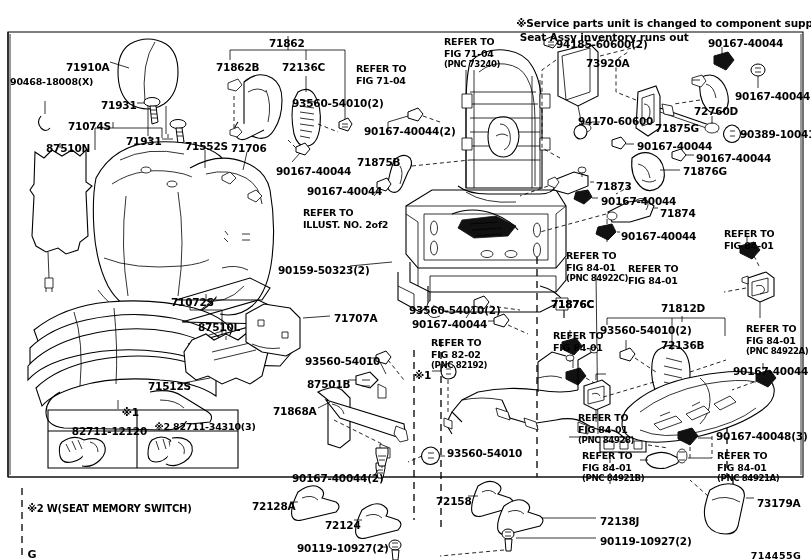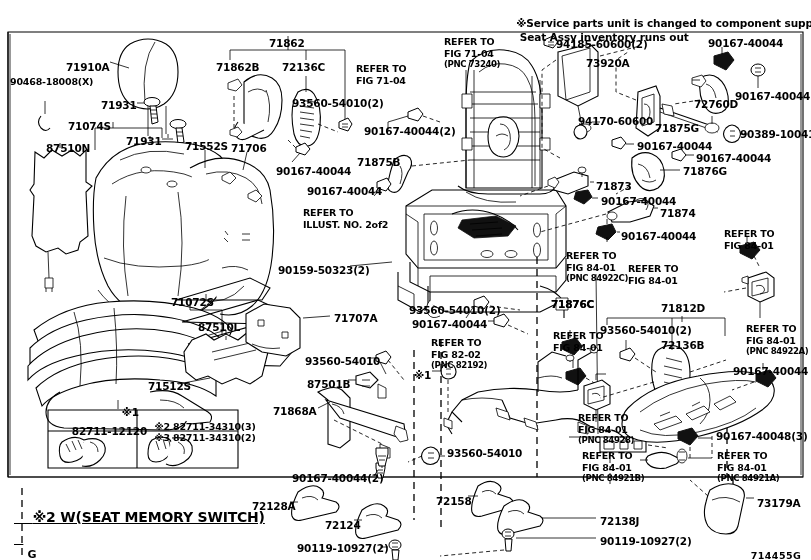--- a/index.html
+++ b/index.html
@@ -8,21 +8,21 @@
   #sheet{position:absolute;inset:0;width:811px;height:560px;}
 
   
   .lbl{position:absolute;font-weight:bold;white-space:pre;line-height:1.08;
        letter-spacing:-0.2px;font-family:"DejaVu Sans","Liberation Sans",sans-serif;}
   .pn{font-size:10.5px;}            
   .pn-s{font-size:9.5px;}
   .ref{font-size:9.5px;line-height:1.22;font-weight:bold;}
   .ref .pnc{font-size:8.6px;letter-spacing:-0.4px;}
   .hdr{font-size:10.5px;font-weight:bold;line-height:1.35;letter-spacing:-0.1px;}
-  .foot{font-size:14px;font-weight:bold;line-height:1.45;text-decoration:underline;}
+  .foot{font-size:10px;font-weight:bold;line-height:1.45;}
   .code{font-size:9.5px;font-weight:bold;letter-spacing:0.4px;}
   .gmark{font-size:11px;font-weight:bold;}
 
   
   svg.draw{position:absolute;left:0;top:0;width:811px;height:560px;
            pointer-events:none;overflow:visible;}
   .ln{stroke:#000;fill:none;}
   .thin{stroke-width:.8;}
   .med{stroke-width:1.1;}
   .dash{stroke-dasharray:4 3;stroke-width:.85;}
@@ -608,21 +608,21 @@
       <div class="lbl pn" style="left: 307px; top: 379px;">87501B</div>
       <div class="lbl pn" style="left: 273px; top: 406px;">71868A</div>
       <div class="lbl pn" style="left: 292px; top: 473px;">90167-40044(2)</div>
       <div class="lbl pn" style="left: 447px; top: 448px;">93560-54010</div>
       <div class="lbl pn" style="left: 556px; top: 39px;">94185-60600(2)</div>
       <div class="lbl pn" style="left: 586px; top: 58px;">73920A</div>
       <div class="lbl pn" style="left: 570px; top: 116px; margin-left: 8px;">94170-60600</div>
       <div class="lbl pn" style="left: 708px; top: 38px;">90167-40044</div>
       <div class="lbl pn" style="left: 655px; top: 76px; margin-top: 47px;">71875G</div>
       <div class="lbl pn" style="left: 735px; top: 91px;">90167-40044</div>
-      <div class="lbl pn" style="left: 694px; top: 99px;">72760D</div>
+      <div class="lbl pn" style="left: 694px; top: 106px;">72760D</div>
       <div class="lbl pn" style="left: 740px; top: 129px;">90389-10041</div>
       <div class="lbl pn" style="left: 637px; top: 141px;">90167-40044</div>
       <div class="lbl pn" style="left: 696px; top: 153px;">90167-40044</div>
       <div class="lbl pn" style="left: 683px; top: 166px;">71876G</div>
       <div class="lbl pn" style="left: 596px; top: 181px;">71873</div>
       <div class="lbl pn" style="left: 601px; top: 196px;">90167-40044</div>
       <div class="lbl pn" style="left: 660px; top: 208px;">71874</div>
       <div class="lbl pn" style="left: 621px; top: 231px;">90167-40044</div>
       <div class="lbl pn" style="left: 551px; top: 299px;">71876C</div>
       <div class="lbl pn" style="left: 600px; top: 325px;">93560-54010(2)</div>
@@ -660,23 +660,20 @@
 
   <div class="lbl pn" style="left:108px;top:396px;">
     <span>※1</span>
   </div>
   <div class="lbl pn" style="left:58px;top:415px;">
     <span>82711-12120</span>
   </div>
   <div class="lbl pn-s" style="left:142px;top:412px;">
     <span>※2 82711-34310(3)</span>
   </div>
-  <div class="lbl pn-s" style="left:142px;top:423px;">
-    <span>※3 82711-34310(2)</span>
-  </div>
 
   <div class="lbl foot" style="left:14px;top:487px;">
     <span>※2 W(SEAT MEMORY SWITCH)</span>
   </div>
 
   <div class="lbl gmark" style="left:13px;top:537px;">
     <span>G</span>
   </div>
   <div class="lbl code" style="left:736px;top:541px;">
     <span>714455G</span>

